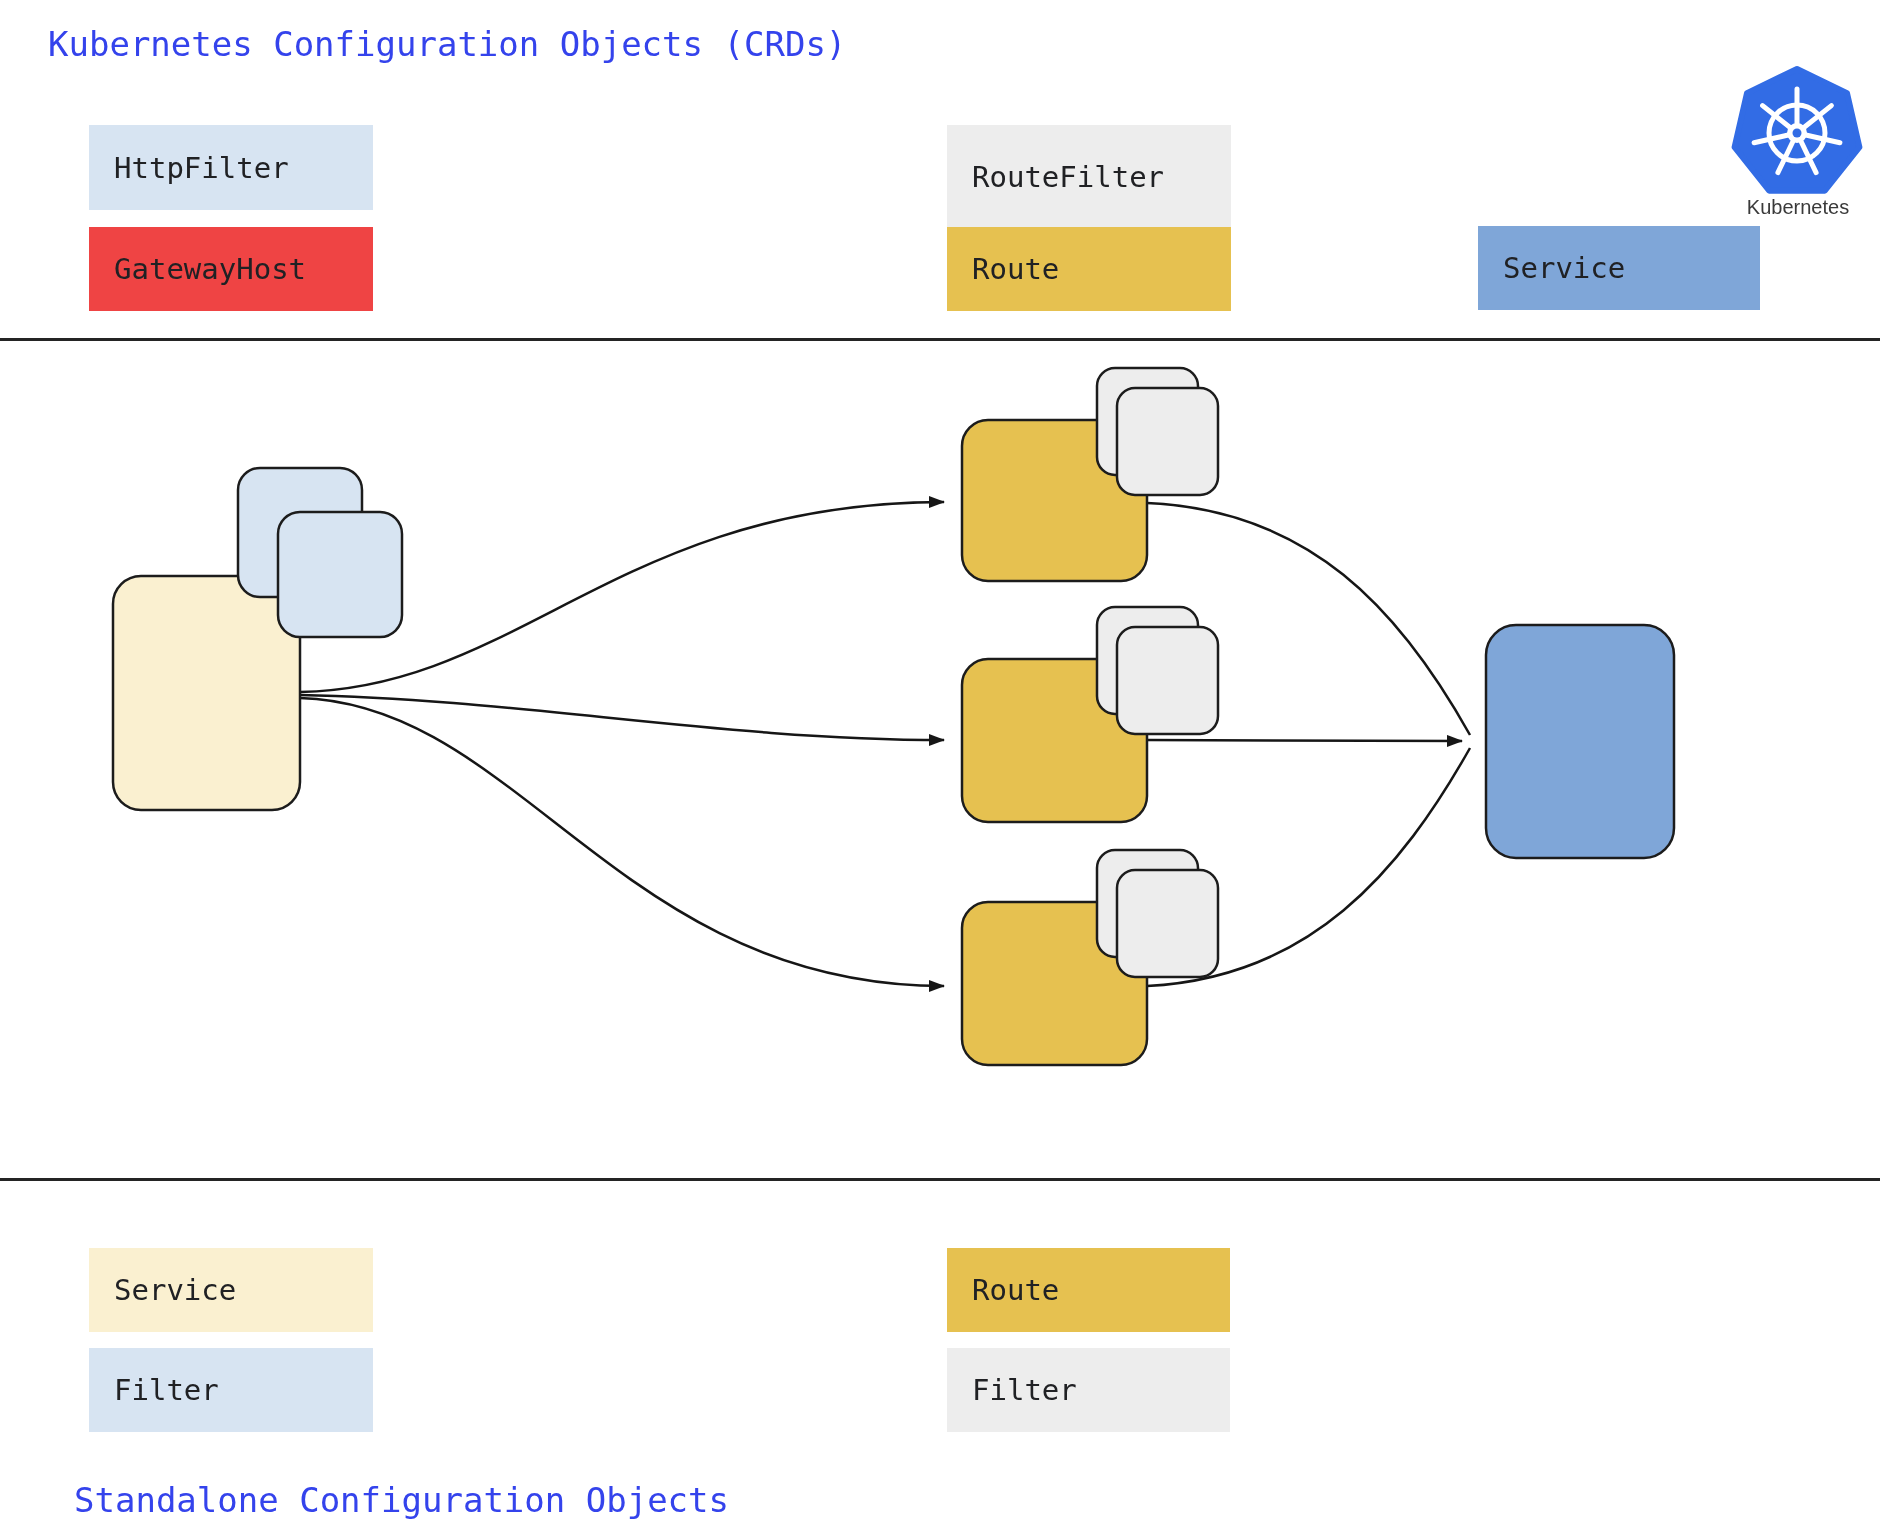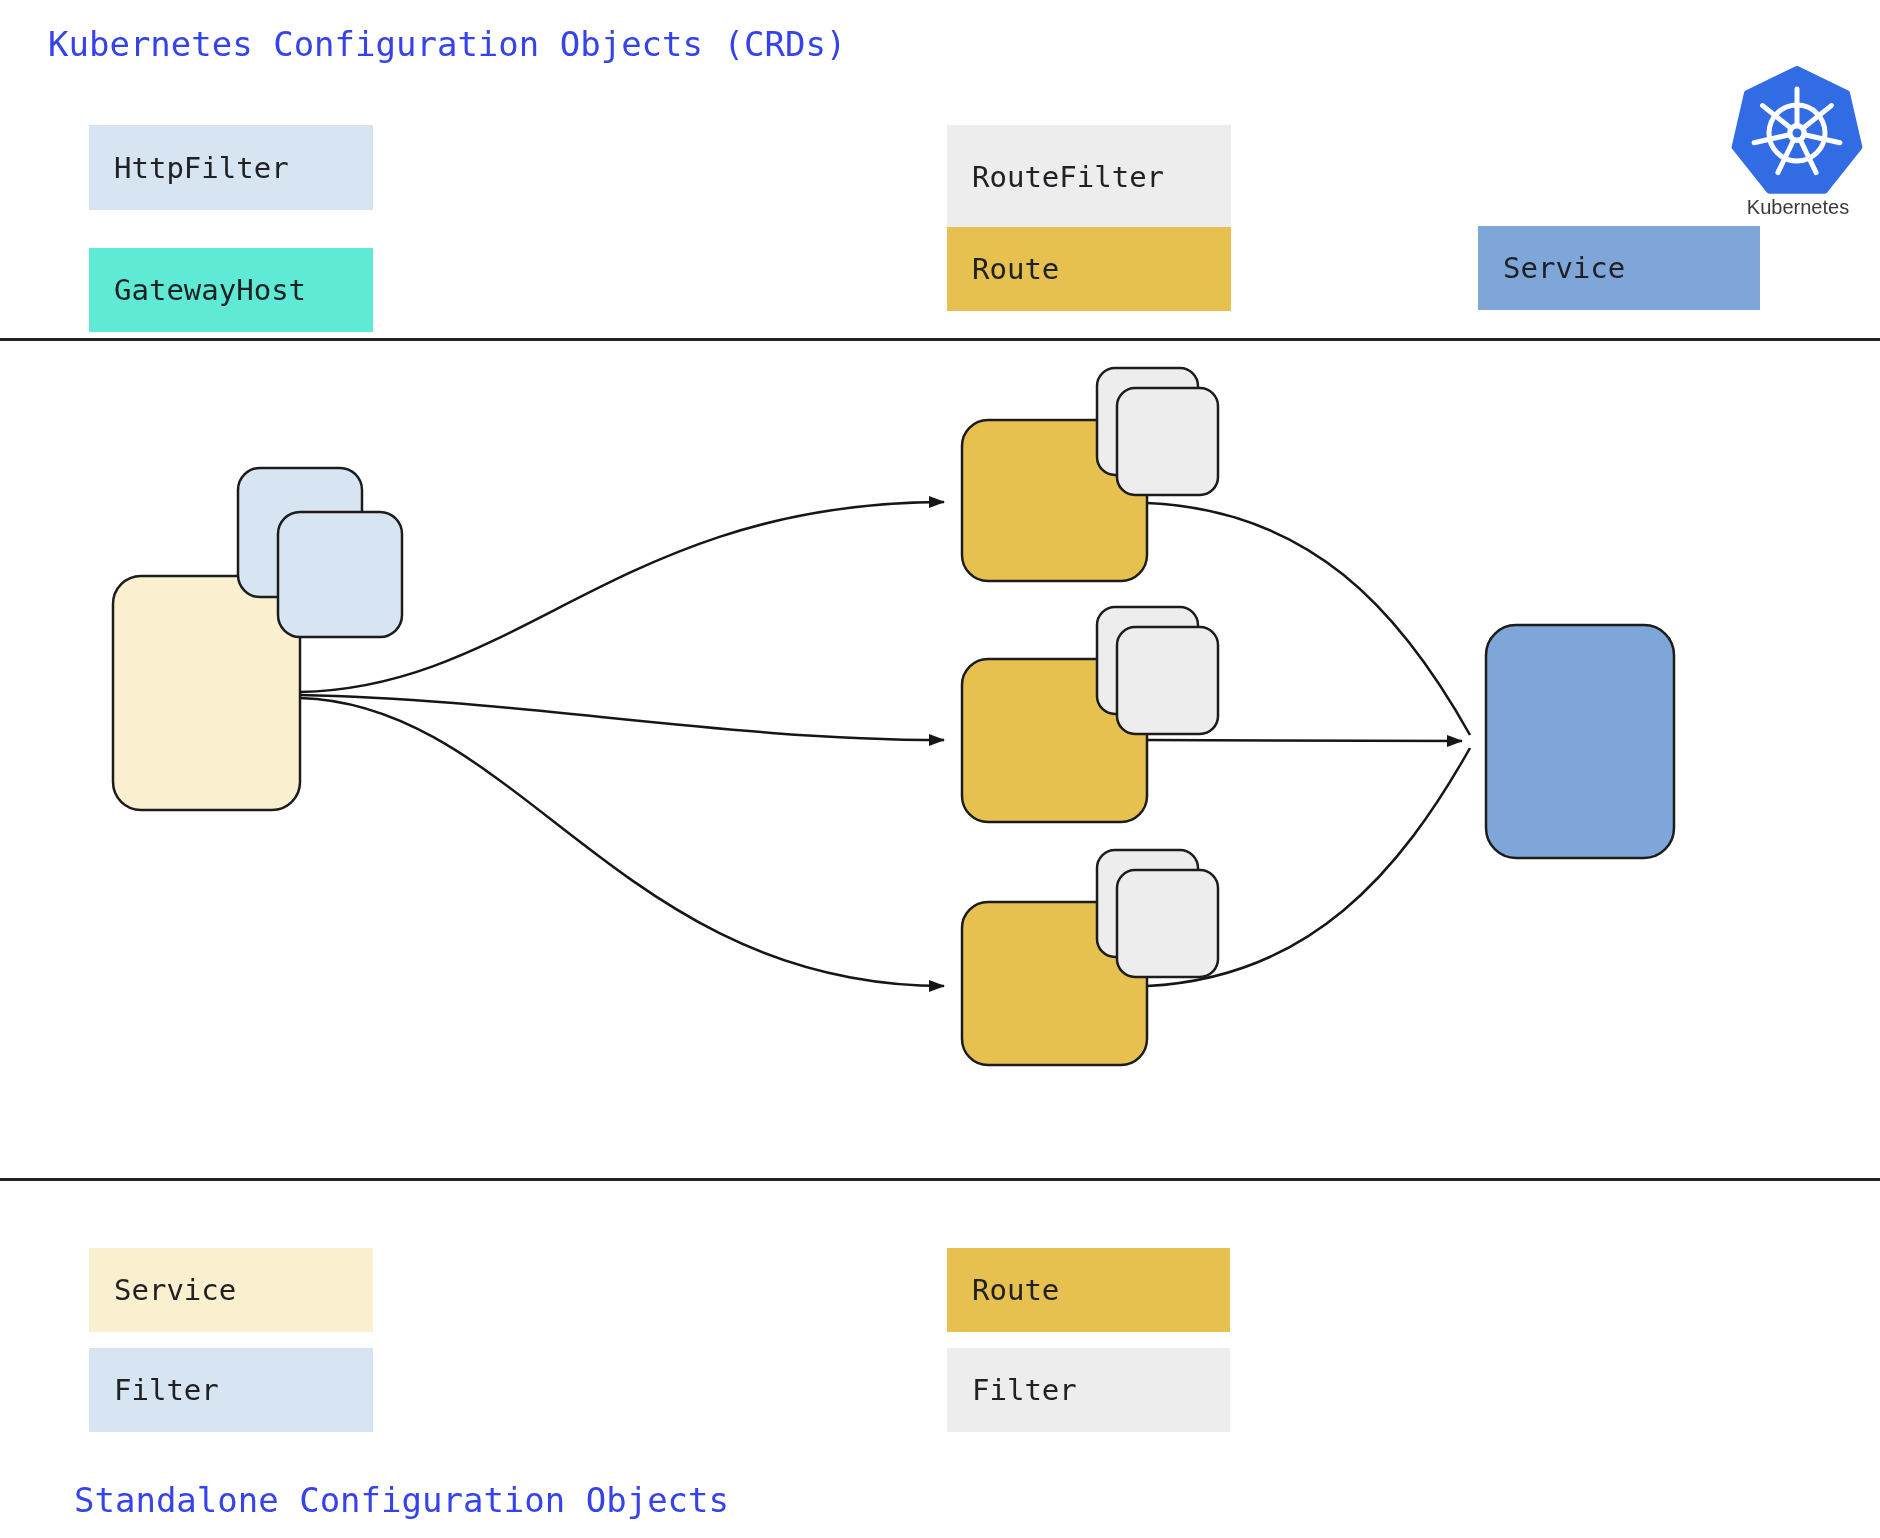--- a/index.html
+++ b/index.html
@@ -19,21 +19,21 @@
              font-family:"Liberation Sans",sans-serif;font-size:20px;color:#3a3a3a;}
 </style>
 </head>
 <body>
 
 <div class="stage">
 
   <div class="title" style="color: rgb(52, 67, 236);">Kubernetes Configuration Objects (CRDs)</div>
 
   <div class="legend" style="left: 89px; top: 125px; width: 284px; height: 85px; background-color: rgb(215, 228, 242);">HttpFilter</div>
-  <div class="legend" style="left: 89px; top: 227px; width: 284px; height: 84px; background-color: #5eead4; margin-top: 21px;">GatewayHost</div>
+  <div class="legend" style="left: 89px; top: 227px; width: 284px; height: 84px; background-color: #ef4444;">GatewayHost</div>
   <div class="legend" style="left: 947px; top: 125px; width: 284px; height: 104px; background-color: rgb(237, 237, 237);">RouteFilter</div>
   <div class="legend" style="left: 947px; top: 227px; width: 284px; height: 84px; background-color: rgb(230, 193, 80);">Route</div>
   <div class="legend" style="left: 1478px; top: 226px; width: 282px; height: 84px; background-color: rgb(127, 166, 216);">Service</div>
 
   <div class="sep" id="sep1"></div>
   <div class="sep" id="sep2"></div>
 
   <svg class="overlay" viewBox="0 0 1880 1538">
     <defs>
       <marker id="arrow" markerUnits="userSpaceOnUse" markerWidth="18" markerHeight="14" refX="15" refY="6" orient="auto">

